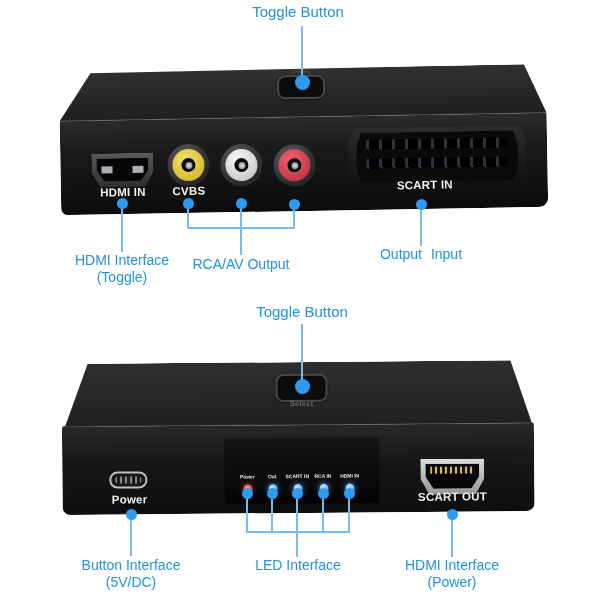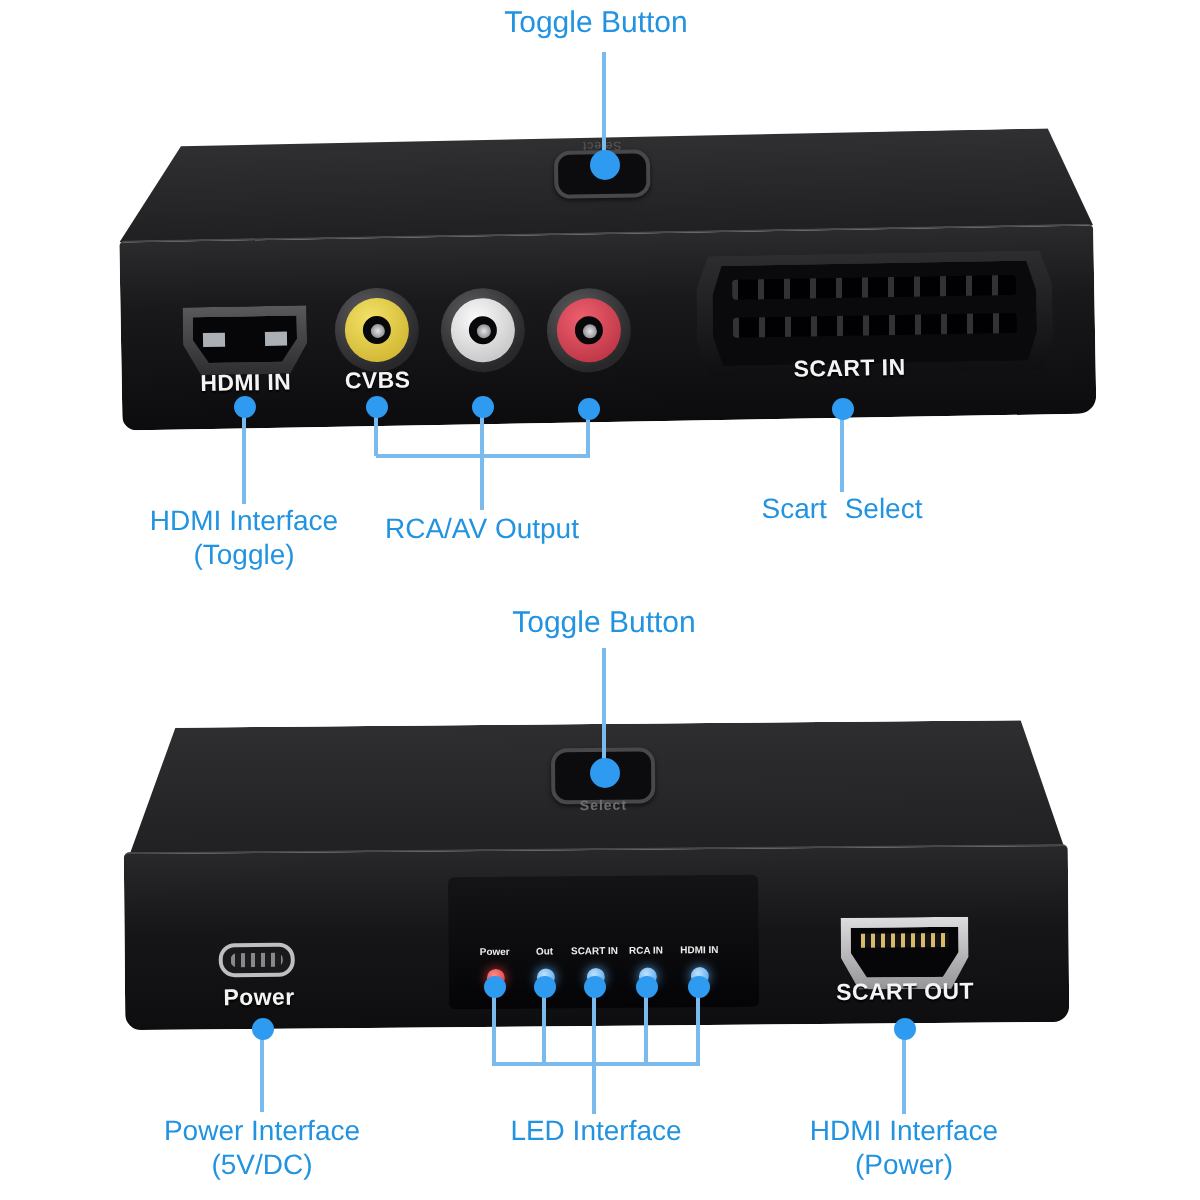--- a/index.html
+++ b/index.html
@@ -131,21 +131,21 @@
   <div class="dot" style="left:288.5px;top:198.5px;"></div>
   <div class="vl" style="left:187px;top:207px;height:21px;"></div>
   <div class="vl" style="left:240px;top:207px;height:21px;"></div>
   <div class="vl" style="left:293px;top:207px;height:21px;"></div>
   <div class="hl" style="left:187.5px;top:227px;width:107px;"></div>
   <div class="vl" style="left:240px;top:228px;height:27px;"></div>
   <div class="ann" style="left:166px;top:256px;">RCA/AV Output</div>
 
   <div class="dot" style="left:415.5px;top:198.5px;"></div>
   <div class="vl" style="left:420px;top:208px;height:38px;"></div>
-  <div class="ann" style="left:346px;top:246px;word-spacing:5px;">Scart Select</div>
+  <div class="ann" style="left:346px;top:246px;word-spacing:5px;">Output Input</div>
 
   <div class="ann title" style="left:227px;top:303px;">Toggle Button</div>
   <div class="vl" style="left:301px;top:324px;height:56px;"></div>
   <div class="dot big" style="left:294.5px;top:378.5px;"></div>
 
   <div class="dev dev-bot">
     <div class="topface">
       <div class="tbtn tbtn-bot"></div>
       <span class="tbtn-text norm">Select</span>
     </div>
@@ -182,21 +182,21 @@
         <div class="cav"></div>
         <div class="pins"></div>
       </div>
       <div class="plabel" style="left:350px;top:67px;">SCART OUT</div>
     </div>
   </div>
 
   <div class="dot" style="left:125.5px;top:508.5px;"></div>
   <div class="vl" style="left:130px;top:518px;height:38px;"></div>
   <div class="ann" style="left:56px;top:557px;">
-    <div>Power Interface</div>
+    <div>Button Interface</div>
     <div>(5V/DC)</div>
   </div>
 
   <div class="dot" style="left:241.5px;top:488px;"></div>
   <div class="dot" style="left:266.5px;top:488px;"></div>
   <div class="dot" style="left:291.5px;top:488px;"></div>
   <div class="dot" style="left:317.5px;top:488px;"></div>
   <div class="dot" style="left:343.5px;top:488px;"></div>
   <div class="vl" style="left:246px;top:497px;height:35px;"></div>
   <div class="vl" style="left:271px;top:497px;height:35px;"></div>

